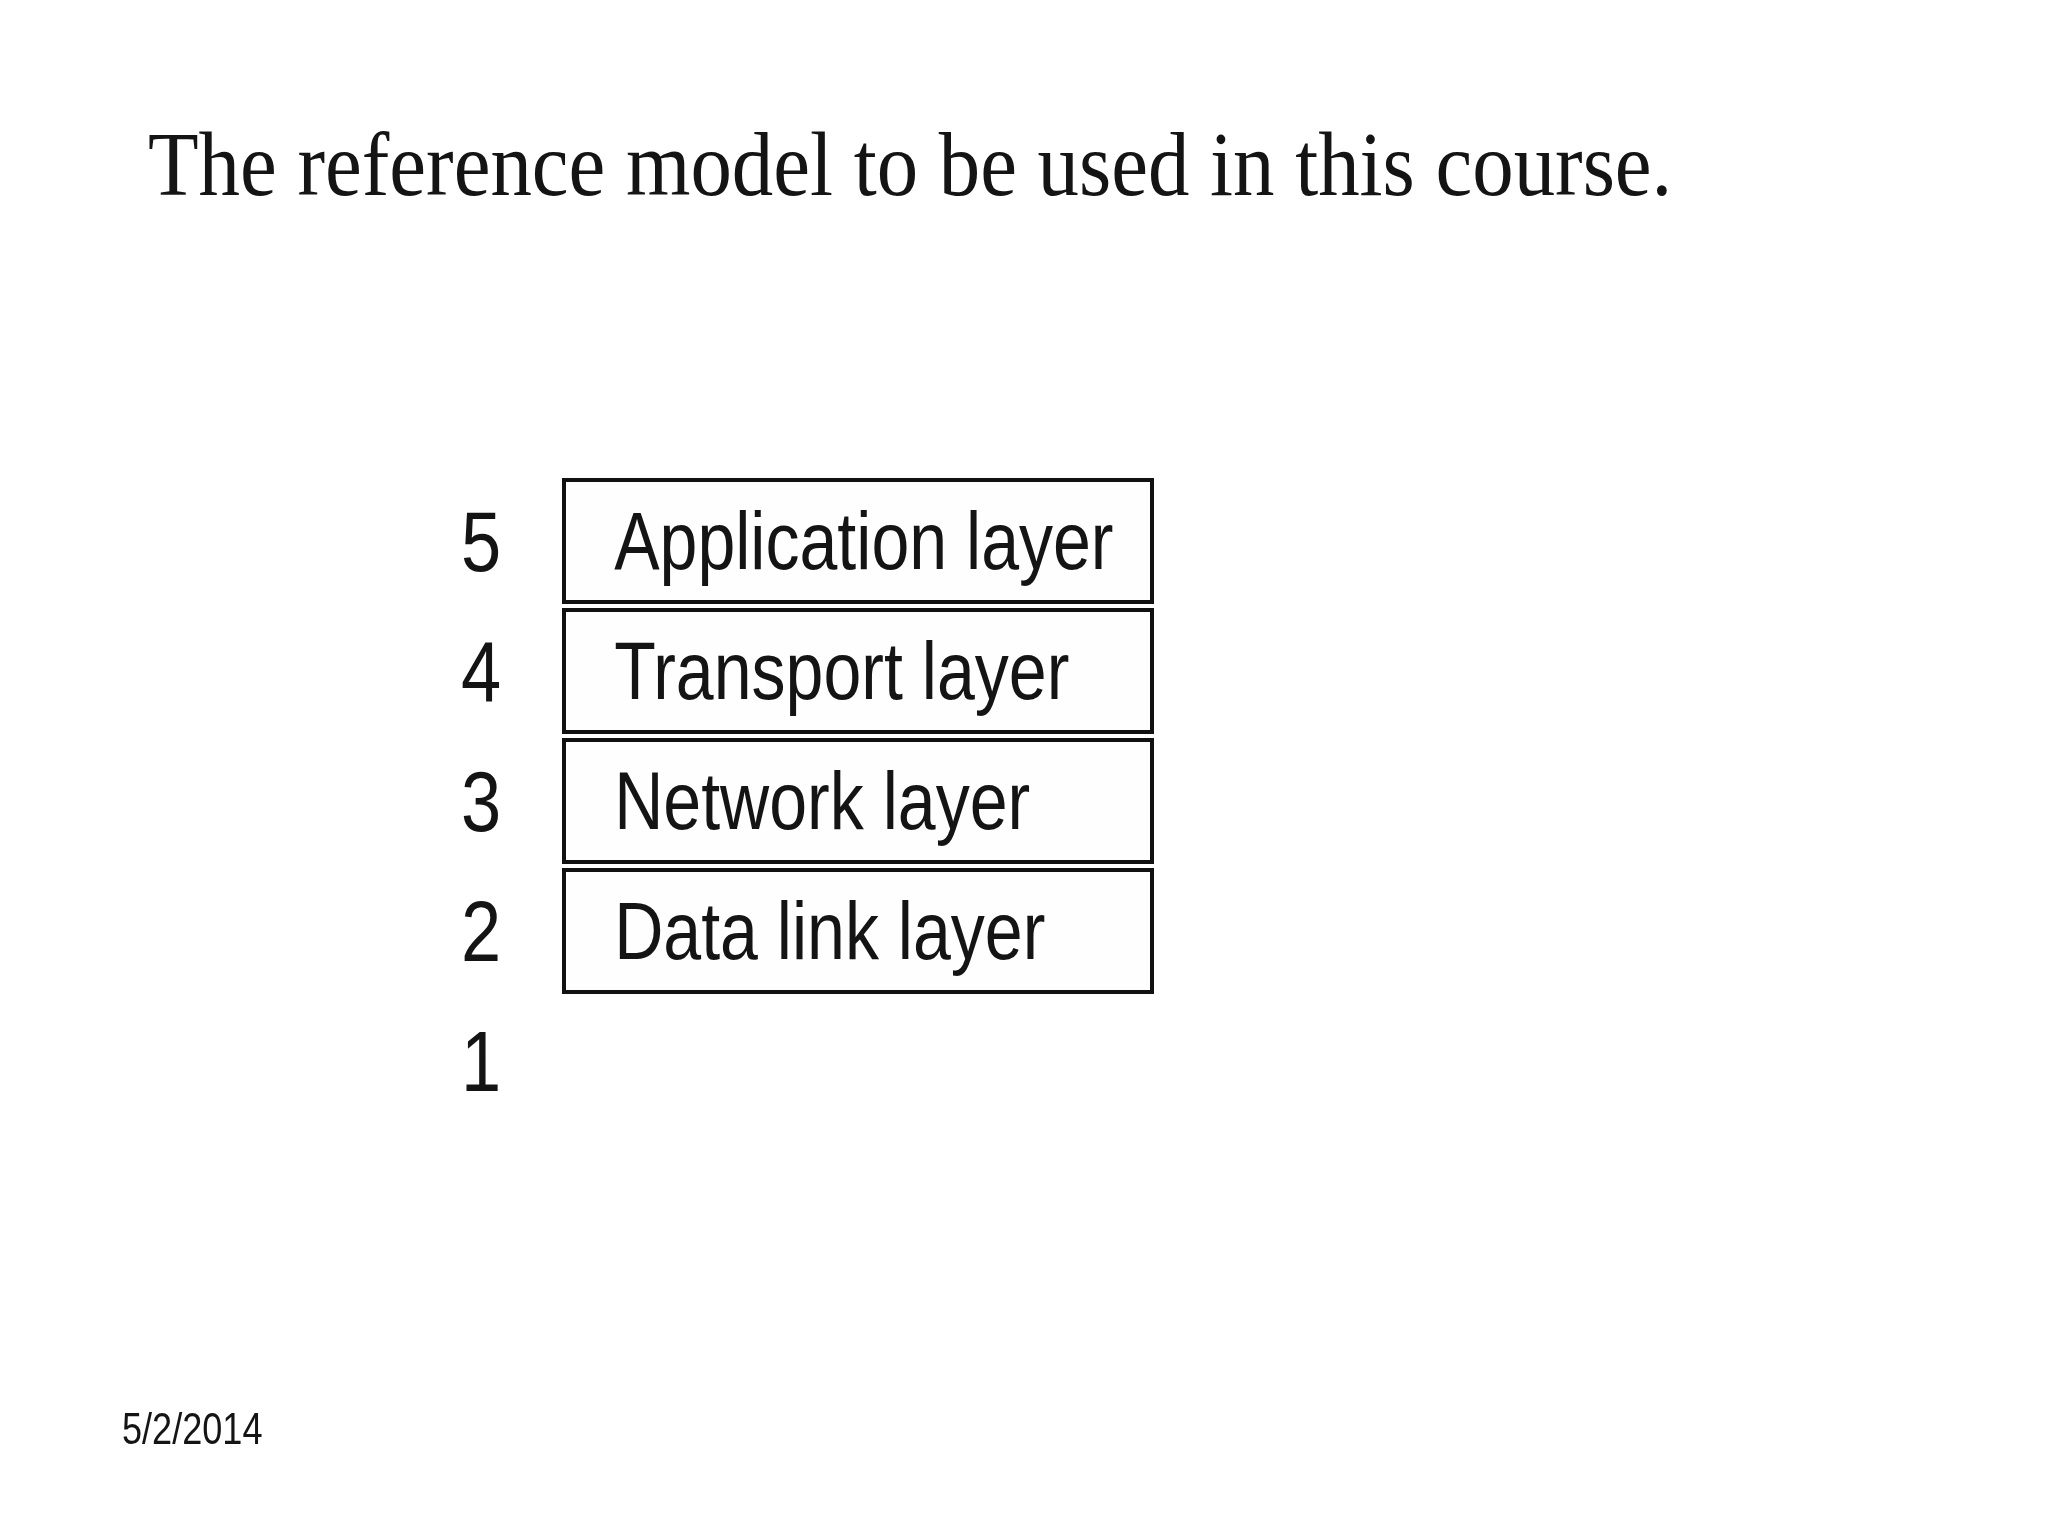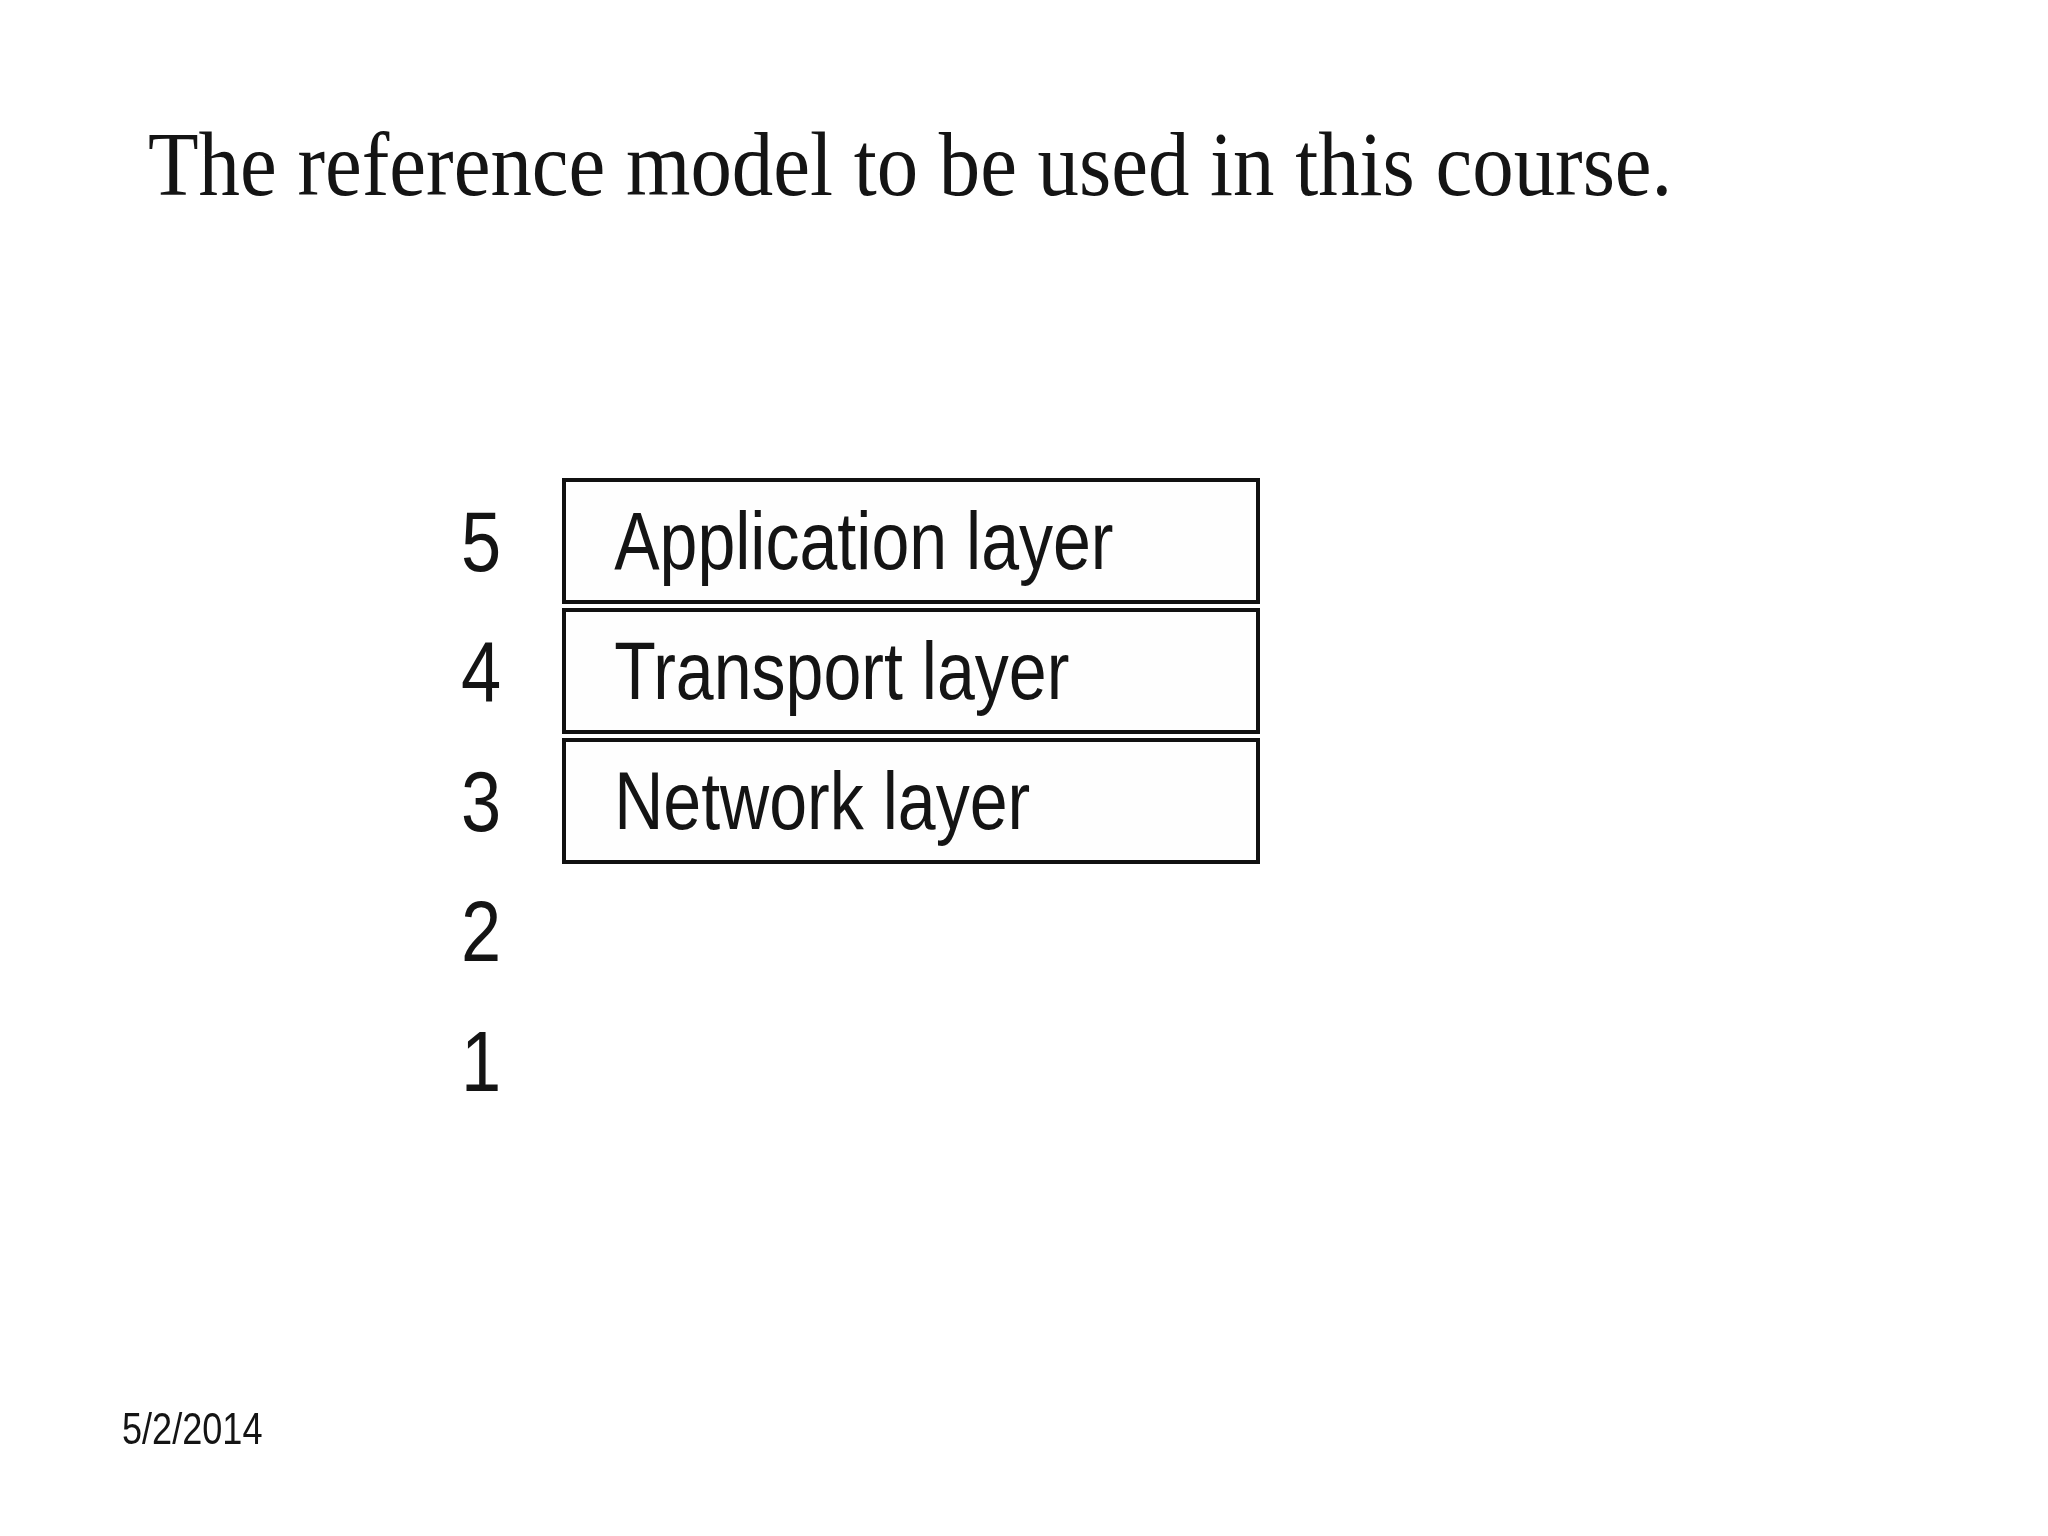--- a/index.html
+++ b/index.html
@@ -52,21 +52,21 @@
     justify-content: center;
     font-size: 85px;
     line-height: 1;
     color: #141414;
     transform: scaleX(0.85);
     transform-origin: center;
   }
 
   .layer-box {
     box-sizing: border-box;
-    width: 698px;
+    width: 592px;
     border: 4px solid #111111;
     background: #fefefe;
     display: flex;
     align-items: center;
   }
   .layer-label {
     padding-left: 58px;
     font-size: 82px;
     line-height: 1;
     white-space: nowrap;
@@ -110,20 +110,23 @@
 
   <div class="layer-row">
     <div class="layer-number">3</div>
     <div class="layer-box">
       <span class="layer-label">Network layer</span>
     </div>
   </div>
 
   <div class="layer-row">
     <div class="layer-number">2</div>
+    <div class="layer-box">
+      <span class="layer-label">Data link layer</span>
+    </div>
   </div>
 
   <div class="layer-row">
     <div class="layer-number">1</div>
   </div>
 
 </div>
 
 <div class="slide-date">5/2/2014</div>
 

